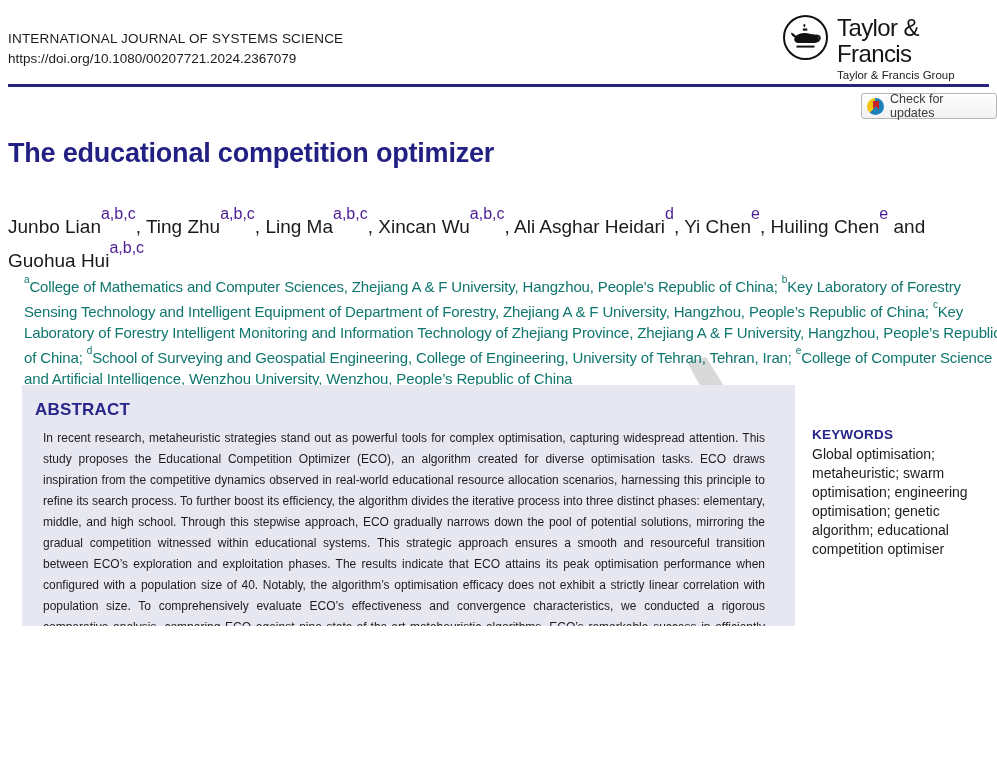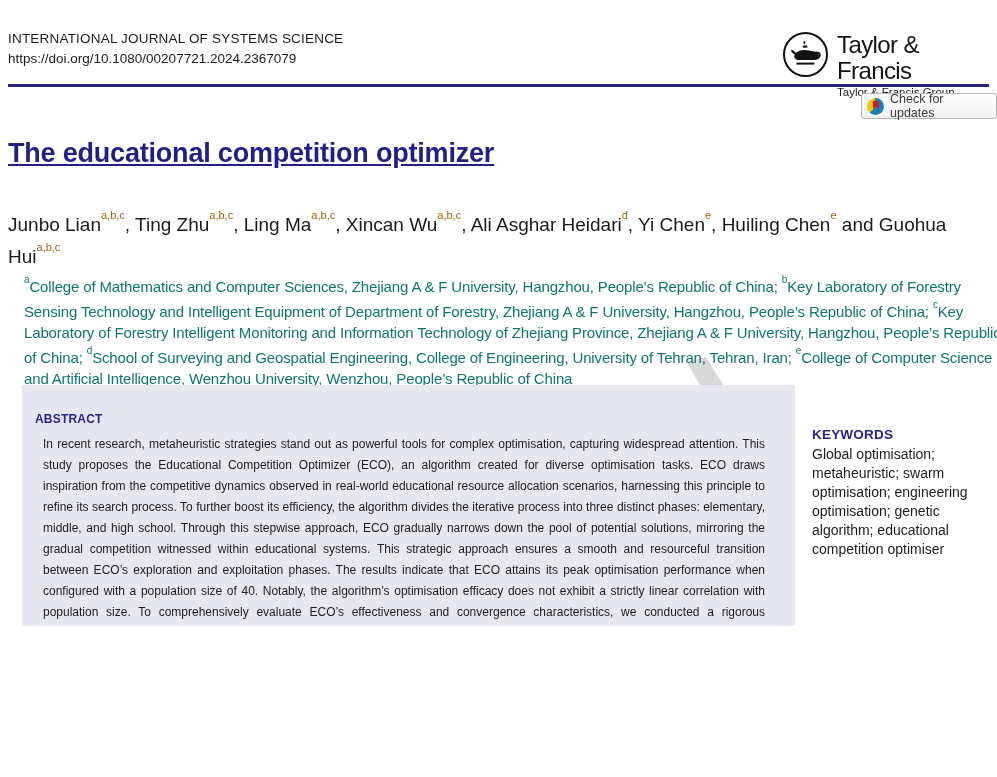--- a/index.html
+++ b/index.html
@@ -7,21 +7,21 @@
     position:relative;width:997px;height:626px;overflow:hidden;
     background:#ffffff;font-family:"Liberation Sans",sans-serif;color:#231f20;
   }
   .layer{position:absolute;z-index:1;}
   
   .watermark{position:absolute;inset:0;z-index:0;}
   
   .journal-name{left:8px;top:31px;font-size:13.5px;letter-spacing:.2px;color:#1b1b1b;}
   .journal-doi{left:8px;top:51px;font-size:13.5px;color:#1b1b1b;}
   .header-rule{left:8px;top:84px;width:981px;height:3px;background:#26247e;}
-  .logo{left:783px;top:32px;display:flex;align-items:flex-start;}
+  .logo{left:783px;top:15px;display:flex;align-items:flex-start;}
   .logo-circle{
     width:41px;height:41px;border:2.5px solid #111;border-radius:50%;
     display:flex;align-items:center;justify-content:center;flex:0 0 auto;
   }
   .logo-text{margin-left:9px;}
   .logo-brand{font-size:24px;letter-spacing:-.6px;color:#141414;line-height:26px;}
   .logo-group{font-size:11.5px;color:#222;margin-top:2px;}
   
   .check-btn{
     left:861px;top:93px;height:24px;display:flex;align-items:center;gap:6px;
@@ -29,32 +29,32 @@
     padding:0 19px 0 5px;cursor:pointer;
   }
   .crossmark{position:relative;width:17px;height:17px;flex:0 0 auto;}
   .crossmark .ring{position:absolute;inset:0;border-radius:50%;background:conic-gradient(#1c7fb8 0 62%,#f2c410 62% 100%);}
   .crossmark .bookmark{
     position:absolute;left:5.5px;top:3px;width:6.5px;height:9px;background:#c22328;
     clip-path:polygon(0 0,100% 0,100% 100%,50% 68%,0 100%);
   }
   .check-label{font-size:12.5px;color:#3a3a3a;}
   
-  .article-title{left:8px;top:138px;font-size:27px;font-weight:bold;color:#232084;letter-spacing:-.2px;text-decoration:underline;}
+  .article-title{left:8px;top:138px;font-size:27px;font-weight:bold;color:#232084;letter-spacing:-.2px;}
   .authors{left:8px;top:188px;width:982px;font-size:19px;line-height:27px;color:#1a1a1a;}
-  .authors sup{font-size:11px;position:relative;top:-.42em;color:#a16207;letter-spacing:0;}
+  .authors sup{font-size:16px;position:relative;top:-.42em;color:#4c1d95;letter-spacing:0;}
   
   .affiliations{left:8px;top:257px;width:986px;font-size:15px;line-height:21px;color:#0f766e;letter-spacing:-.15px;margin-left:16px;}
   .affiliations sup{font-size:10px;position:relative;top:-.35em;}
   
   .abstract-box{
     left:22px;top:385px;width:773px;height:372px;background:#e7e7f2;
     box-sizing:border-box;padding:15px 22px 0 13px;
   }
-  .abstract-heading{font-size:12px;font-weight:bold;color:#28268a;letter-spacing:.2px;margin:12px 0 5px 0;}
+  .abstract-heading{font-size:17px;font-weight:bold;color:#28268a;letter-spacing:.2px;margin:0 0 5px 0;}
   .abstract-text{margin:8px;font-size:12px;line-height:21px;text-align:justify;color:#1c1c1c;}
   .abstract-link{color:#3d3bab;text-decoration:none;}
   
   .sidebar{left:812px;top:403px;width:178px;}
   .sidebar-heading{font-size:13.5px;font-weight:bold;color:#28268a;letter-spacing:.2px;margin:0 0 3px 0;}
   .sidebar-text{font-size:14px;line-height:19px;color:#1c1c1c;margin:0;}
   .keywords-block{margin-top:24px;}
 </style>
 </head>
 <body>

